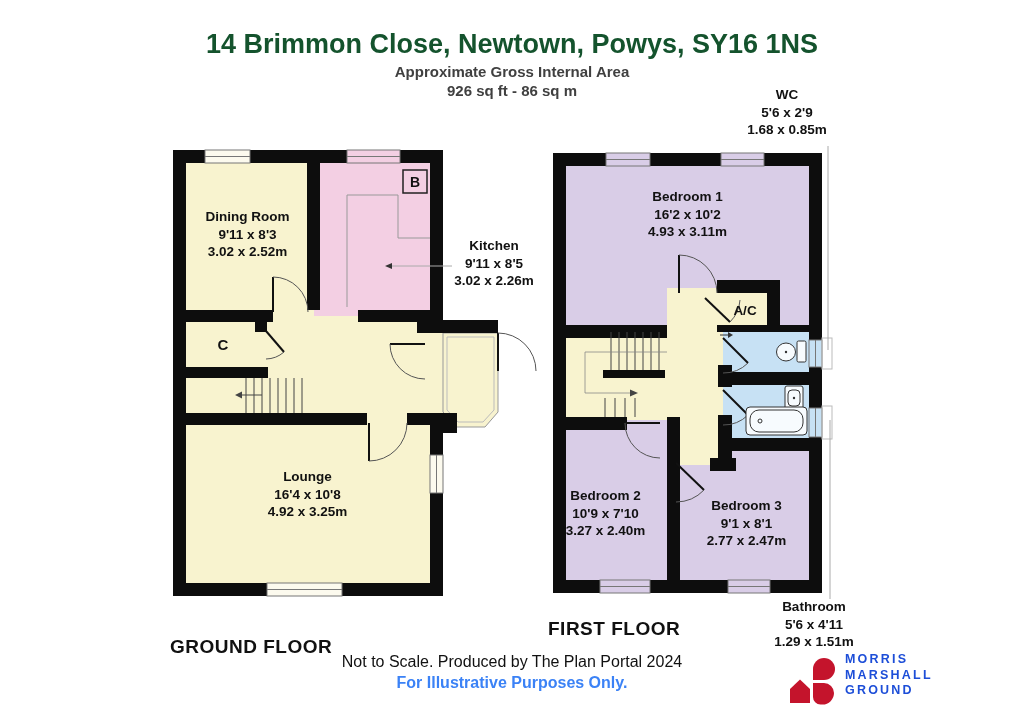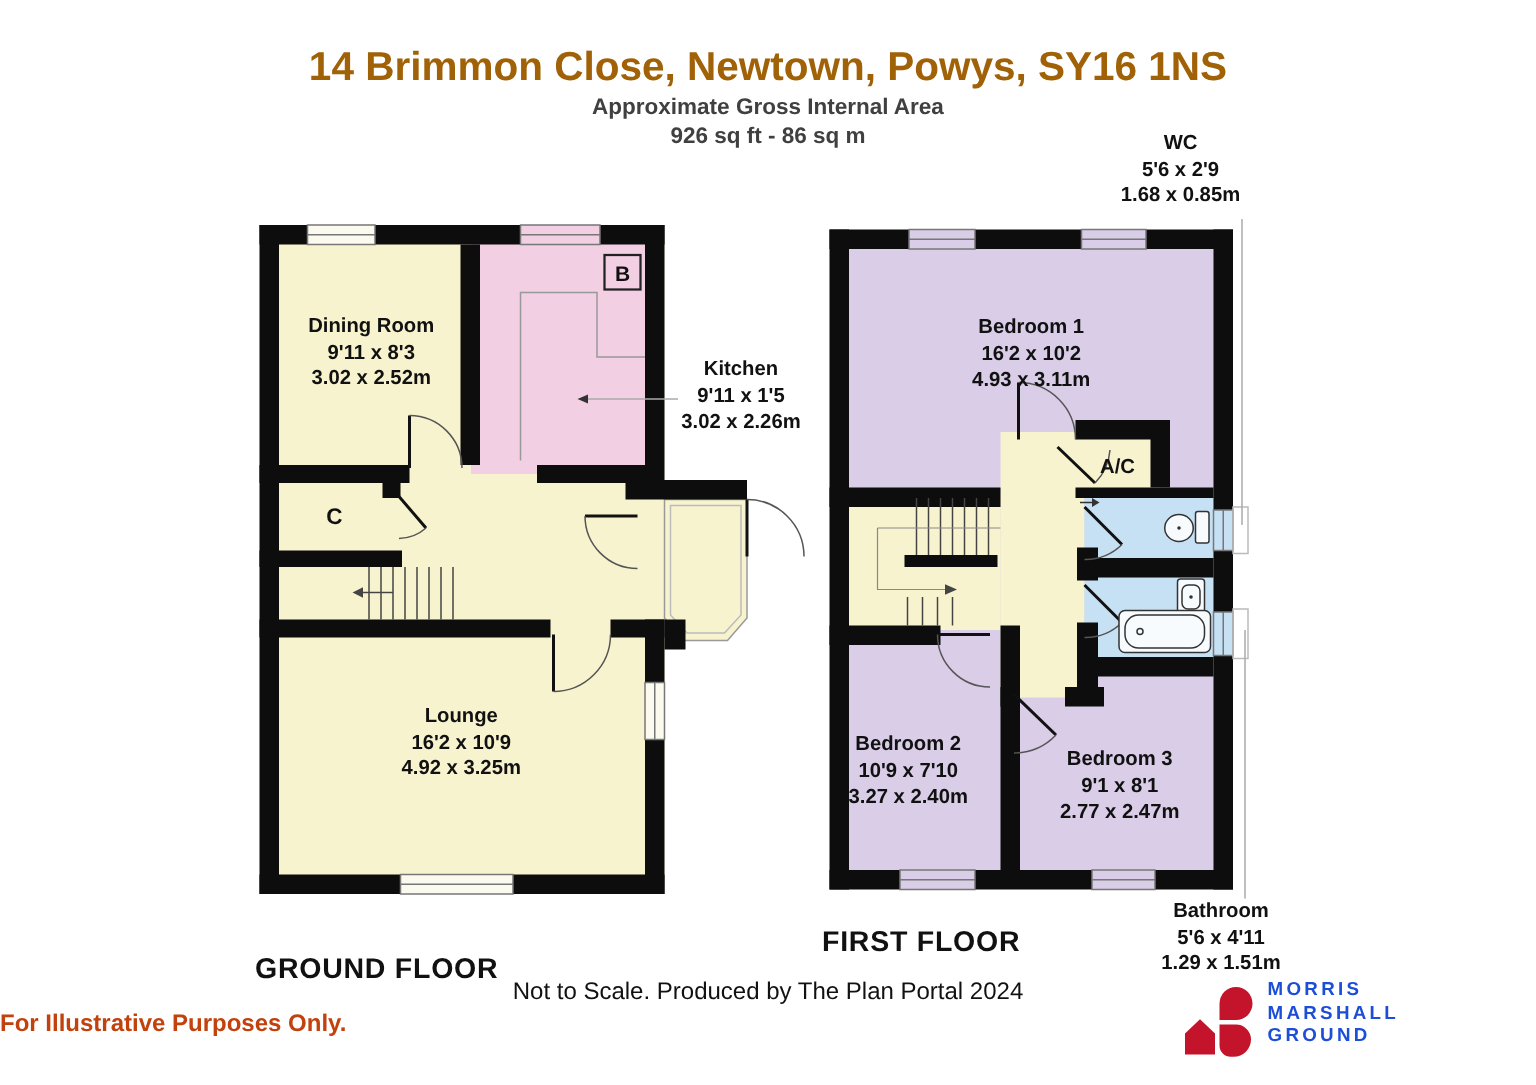--- a/index.html
+++ b/index.html
@@ -4,21 +4,21 @@
 <style>
   html,body{margin:0;padding:0;background:#ffffff;}
   #canvas{
     position:relative;width:1024px;height:723px;background:#ffffff;
     font-family:"Liberation Sans", sans-serif;overflow:hidden;
   }
   #plan-svg{position:absolute;left:0;top:0;width:1024px;height:723px;}
   .abs{position:absolute;}
   .title{
     left:0;top:29px;width:1024px;text-align:center;
-    font-weight:bold;font-size:27px;line-height:30px;color:#a16207;
+    font-weight:bold;font-size:27px;line-height:30px;color:#14532d;
   }
   .subtitle{
     left:0;top:63px;width:1024px;text-align:center;
     font-weight:bold;font-size:15px;line-height:18.5px;color:#404040;
   }
   .rl{
     position:absolute;text-align:center;
     font-weight:bold;font-size:13.5px;line-height:17.5px;color:#111;
     white-space:nowrap;
   }
@@ -28,22 +28,22 @@
   }
   .floor-title{
     position:absolute;font-weight:bold;font-size:19px;color:#111;
     letter-spacing:0.5px;white-space:nowrap;
   }
   .footer1{
     left:0;top:653px;width:1024px;text-align:center;
     font-size:16px;color:#111;
   }
   .footer2{
-    left:0;top:674px;width:1024px;text-align:left;
-    font-size:16px;font-weight:bold;color:#c2410c;
+    left:0;top:674px;width:1024px;text-align:center;
+    font-size:16px;font-weight:bold;color:#3b82f6;
   }
   .logo-text{
     position:absolute;left:845px;top:652px;
     font-size:12.5px;font-weight:bold;letter-spacing:2.2px;
     line-height:15.7px;color:#1d4ed8;white-space:nowrap;
   }
 </style>
 </head>
 <body>
 
@@ -290,33 +290,33 @@
     <div>926 sq ft - 86 sq m</div>
   </div>
 
   <div class="rl" style="left:175px;top:208px;width:145px;">
     <div>Dining Room</div>
     <div>9'11 x 8'3</div>
     <div>3.02 x 2.52m</div>
   </div>
   <div class="rl" style="left:429px;top:237px;width:130px;">
     <div>Kitchen</div>
-    <div>9'11 x 1'5</div>
+    <div>9'11 x 8'5</div>
     <div>3.02 x 2.26m</div>
   </div>
   <div class="rl" style="left:235px;top:468px;width:145px;">
     <div>Lounge</div>
-    <div>16'2 x 10'9</div>
+    <div>16'4 x 10'8</div>
     <div>4.92 x 3.25m</div>
   </div>
   <div class="marker" style="left:403px;top:174px;width:24px;">B</div>
   <div class="marker" style="left:211px;top:336px;width:24px;font-size:15px;">C</div>
   <div class="floor-title" style="left:170px;top:636px;">GROUND FLOOR</div>
 
-  <div class="rl" style="left:615px;top:188px;width:145px;margin-top:21px;">
+  <div class="rl" style="left:615px;top:188px;width:145px;">
     <div>Bedroom 1</div>
     <div>16'2 x 10'2</div>
     <div>4.93 x 3.11m</div>
   </div>
   <div class="rl" style="left:533px;top:487px;width:145px;">
     <div>Bedroom 2</div>
     <div>10'9 x 7'10</div>
     <div>3.27 x 2.40m</div>
   </div>
   <div class="rl" style="left:674px;top:497px;width:145px;">

